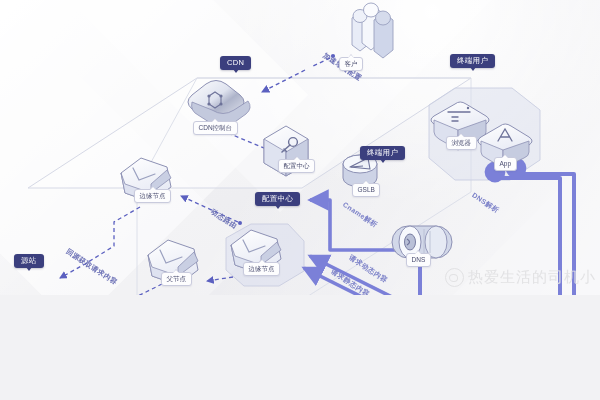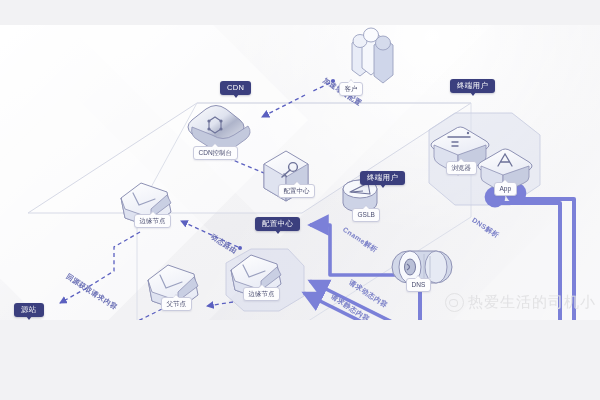--- a/index.html
+++ b/index.html
@@ -8,21 +8,20 @@
     font-family:"Liberation Sans","DejaVu Sans",sans-serif;
     background:#f2f2f4;
   }
   #stage{
     position:relative;width:600px;height:295px;overflow:hidden;
     background:
       linear-gradient(135deg, rgba(255,255,255,.95) 0%, rgba(255,255,255,0) 42%),
       linear-gradient(300deg, rgba(255,255,255,.75) 0%, rgba(255,255,255,0) 55%),
       radial-gradient(circle at 72% 4%, #ffffff 0%, rgba(255,255,255,0) 38%),
       linear-gradient(160deg,#f6f6f8 0%,#eeeef1 55%,#e9e9ed 100%);
-    margin-top: 25px;
   }
   
   .facet{position:absolute;pointer-events:none;}
   .f1{left:-90px;top:-70px;width:330px;height:330px;background:rgba(255,255,255,.55);
       transform:rotate(45deg);}
   .f2{left:130px;top:-150px;width:300px;height:300px;background:rgba(255,255,255,.35);
       transform:rotate(45deg);}
   .f3{left:-60px;top:120px;width:260px;height:260px;background:rgba(255,255,255,.30);
       transform:rotate(45deg);}
   .f4{right:-120px;top:240px;width:300px;height:300px;background:rgba(248,248,250,.55);
@@ -251,21 +250,21 @@
       <path d="M58,348 q13,-11 26,0 v20 a13,7 0 0 1 -26,0 z" fill="#dfe4f1" stroke="#8d91b4" stroke-width="1"></path>
       <path d="M58,348 q13,-12 26,0 v4 q-13,-11 -26,0 z" fill="#f7f9fd" stroke="#8d91b4" stroke-width="0.9"></path>
       <rect x="64" y="352" width="15" height="5" rx="2.5" fill="none" stroke="#6d7299" stroke-width="1.2"></rect>
     </g>
   </svg>
 
   <div class="badge" style="left:220px;top:56px;">CDN</div>
   <div class="badge" style="left:360px;top:146px;">终端用户</div>
   <div class="badge" style="left:450px;top:54px;">终端用户</div>
   <div class="badge" style="left:255px;top:192px;">配置中心</div>
-  <div class="badge" style="left:14px;top:278px;">源站</div>
+  <div class="badge" style="left:14px;top:254px;">源站</div>
 
   <div class="chip up" style="left:339px;top:57px;">客户</div>
   <div class="chip up" style="left:193px;top:121px;">CDN控制台</div>
   <div class="chip up" style="left:278px;top:159px;">配置中心</div>
   <div class="chip up" style="left:352px;top:183px;">GSLB</div>
   <div class="chip up" style="left:446px;top:136px;">浏览器</div>
   <div class="chip up" style="left:494px;top:157px;">App</div>
   <div class="chip up" style="left:406px;top:253px;">DNS</div>
   <div class="chip up" style="left:134px;top:189px;">边缘节点</div>
   <div class="chip up" style="left:243px;top:262px;">边缘节点</div>

